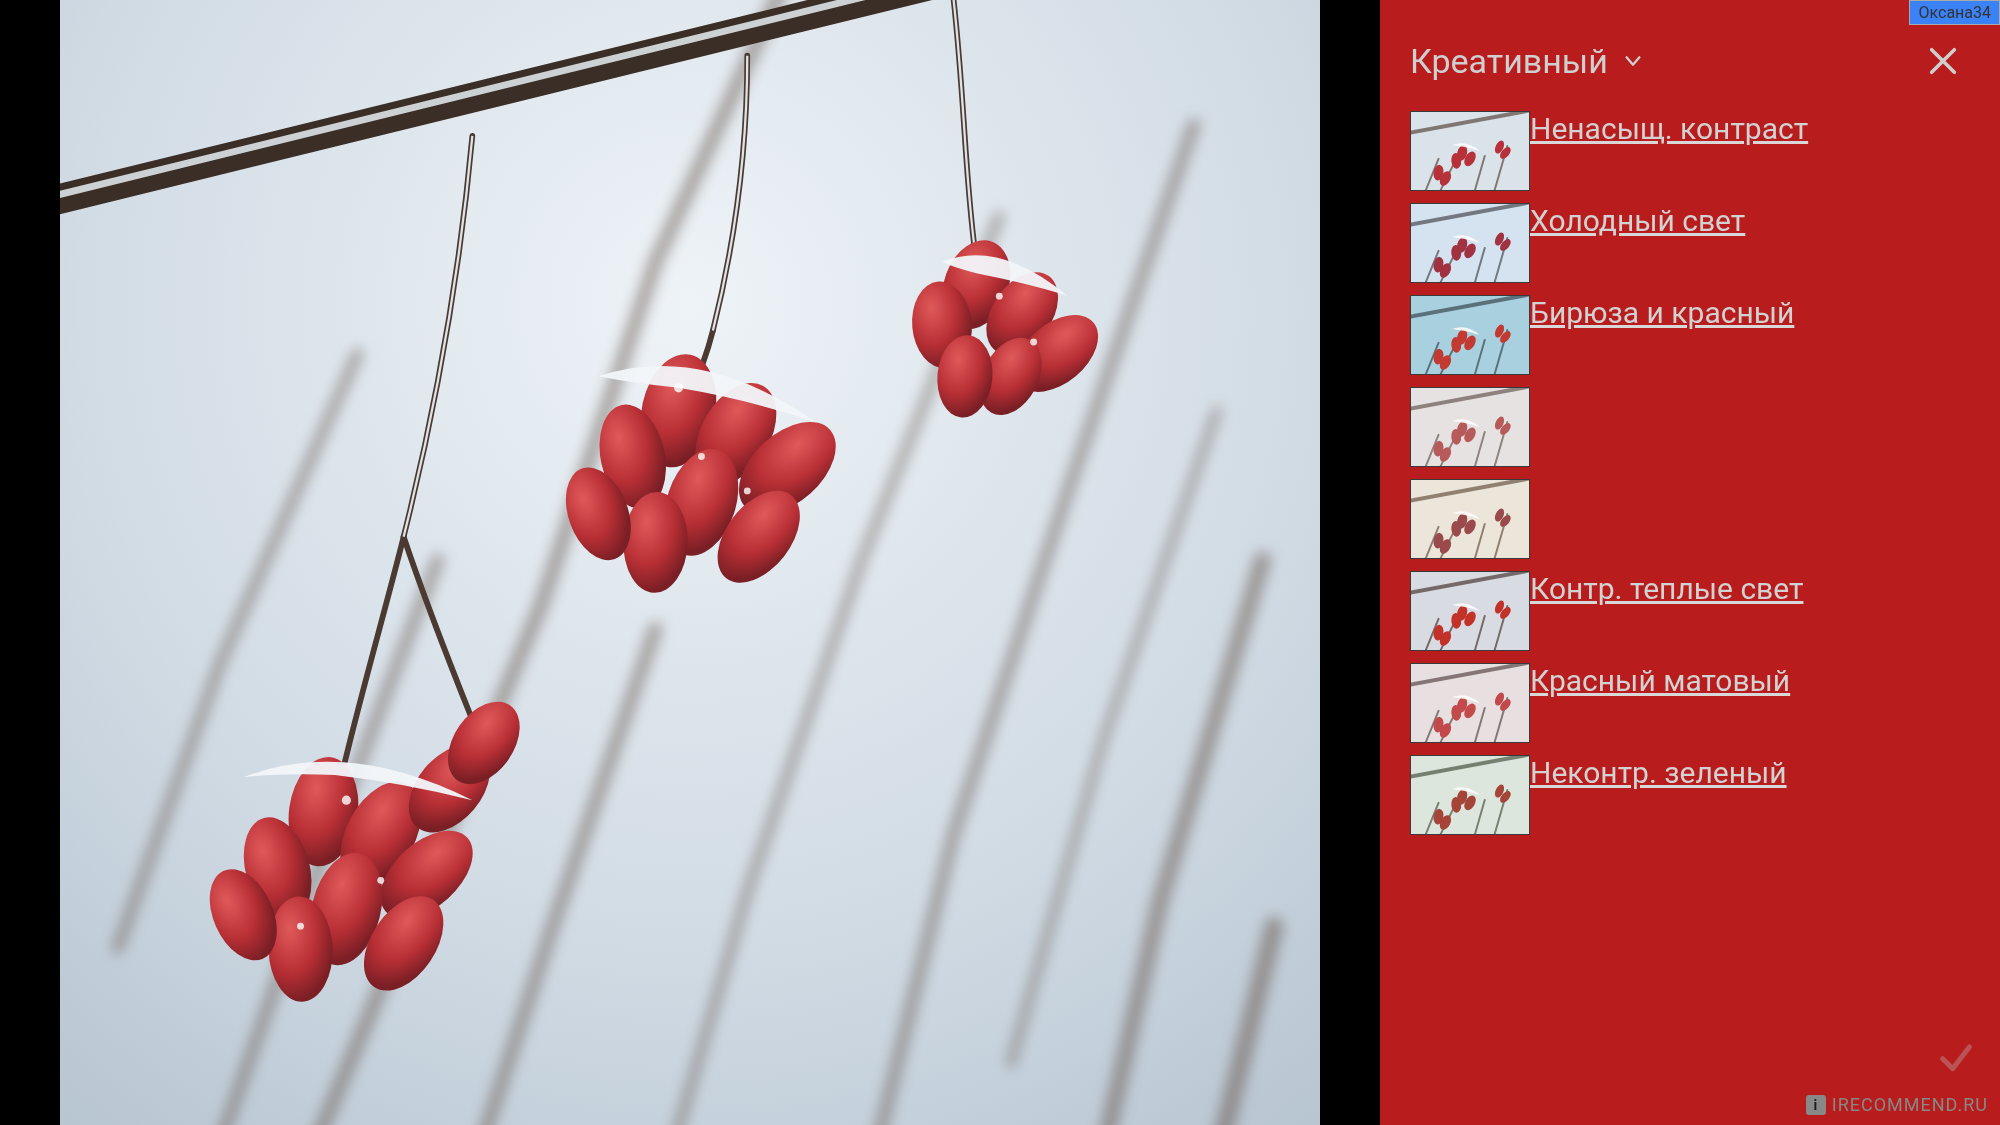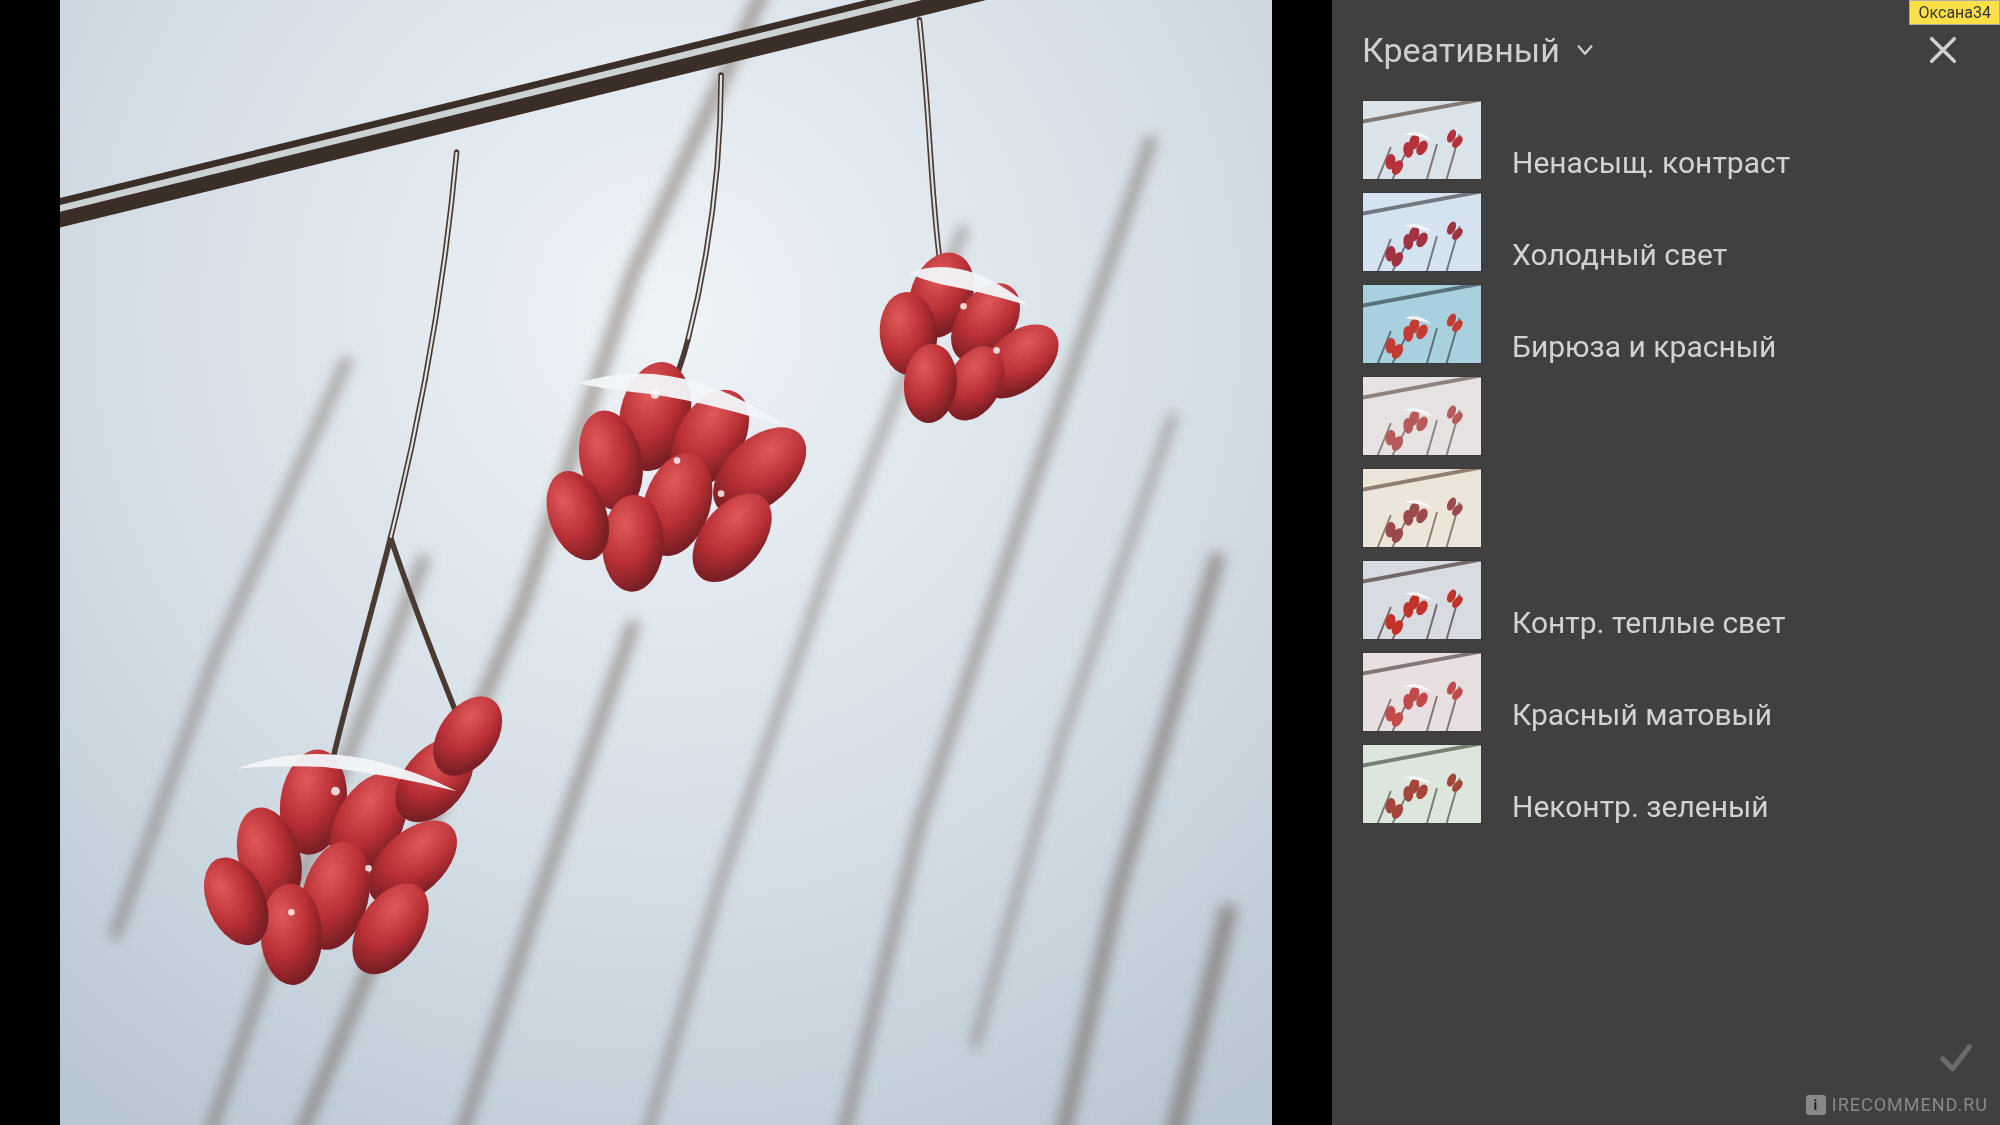--- a/index.html
+++ b/index.html
@@ -24,27 +24,27 @@
     background: #000;
     padding: 0 60px 0 60px;
   }
   .main-photo {
     width: 100%;
     height: 100%;
   }
   .photo-svg { width: 100%; height: 100%; display: block; }
 
   .panel {
-    width: 668px;
-    background: #404040;
+    width: 620px;
+    background: #b91c1c;
     color: #d8d8d8;
     display: flex;
     flex-direction: column;
     position: relative;
-    padding-top: 0;
+    padding-top: 11px;
   }
   .panel-header {
     display: flex;
     align-items: center;
     justify-content: space-between;
     padding: 30px 40px 30px 30px;
   }
   .panel-title-wrap {
     display: flex;
     align-items: center;
@@ -69,45 +69,45 @@
   }
   .close-btn svg { width: 100%; height: 100%; }
 
   .preset-list {
     flex: 1;
     overflow: hidden;
     padding: 0 30px 0 30px;
   }
   .preset-item {
     display: flex;
-    align-items: flex-end;
-    gap: 30px;
+    align-items: flex-start;
     margin-bottom: 12px;
     cursor: pointer;
+    text-decoration: underline;
   }
   .preset-thumb {
     width: 120px;
     height: 80px;
     flex-shrink: 0;
     border: 1px solid #3a3a3a;
     background: #2a2a2a;
     overflow: hidden;
   }
   .preset-thumb svg { width: 100%; height: 100%; display: block; }
   .preset-label {
     font-size: 30px;
     color: #d2d2d2;
     font-weight: 400;
   }
 
   .user-tag {
     position: absolute;
     top: 0;
     right: 0;
-    background: #fde047;
+    background: #3b82f6;
     color: #333;
     font-size: 16px;
     padding: 2px 8px;
     border: 1px solid #aaa;
   }
   .watermark {
     position: absolute;
     bottom: 10px;
     right: 12px;
     color: #888;

